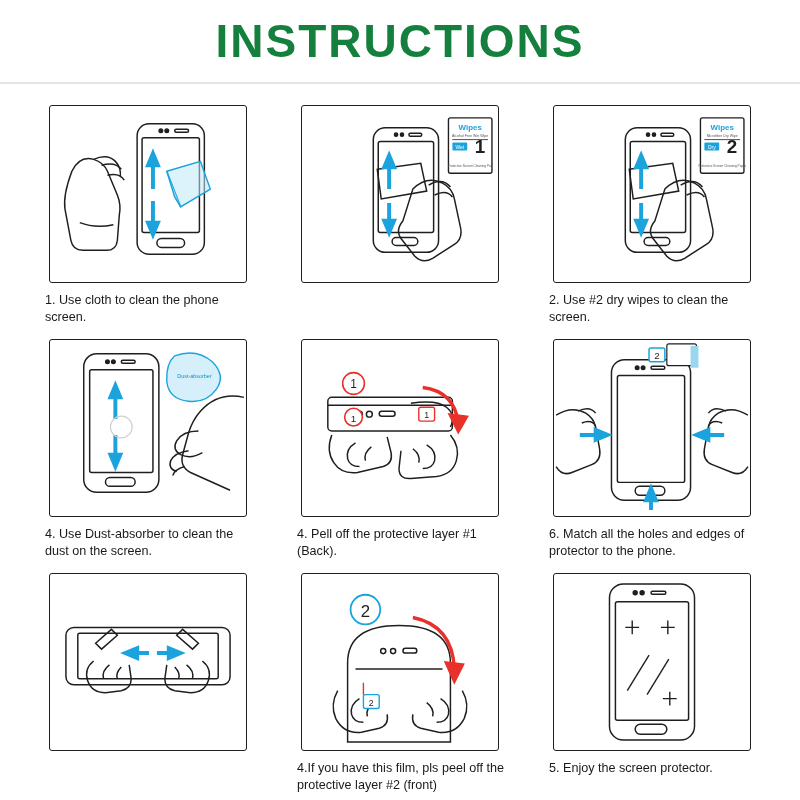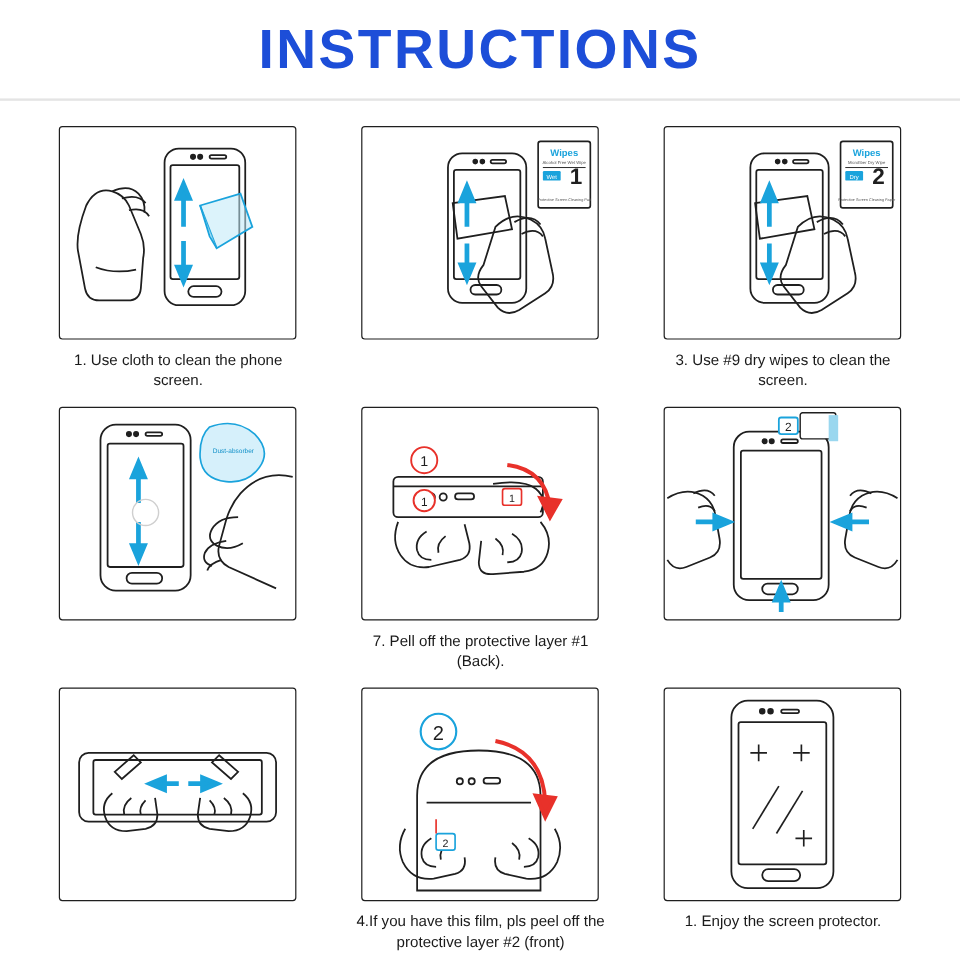--- a/index.html
+++ b/index.html
@@ -29,21 +29,21 @@
     height: 82px;
     display: flex;
     align-items: center;
     justify-content: center;
     background: #ffffff;
   }
   .title {
     font-size: 46px;
     font-weight: bold;
     letter-spacing: 2px;
-    color: #1d4ed8;
+    color: #15803d;
     font-family: "Liberation Sans", sans-serif;
   }
   .divider {
     position: absolute;
     left: 0;
     top: 82px;
     width: 800px;
     height: 2px;
     background: #e4e4e4;
   }
@@ -75,21 +75,21 @@
   .art svg {
     display: block;
     width: 100%;
     height: 100%;
   }
   .caption {
     margin-top: 9px;
     font-size: 12.6px;
     line-height: 17px;
     color: #1a1a1a;
-    text-align: center;
+    text-align: left;
     padding-left: 3px;
     padding-right: 2px;
   }
   .cap-wrap {
     width: 212px;
     margin: 0 auto;
   }
 </style>
 </head>
 <body>
@@ -206,21 +206,21 @@
             <text x="170" y="31" font-family="Liberation Sans, sans-serif" font-size="3.6" fill="#555" text-anchor="middle">Microfiber Dry Wipe</text>
             <line x1="152" y1="34" x2="188" y2="34" stroke="#1f1f1f" stroke-width="0.8"></line>
             <rect x="152" y="37" width="15" height="8" rx="1" fill="#1aa3dc"></rect>
             <text x="159.5" y="43.4" font-family="Liberation Sans, sans-serif" font-size="5" fill="#ffffff" text-anchor="middle">Dry</text>
             <text x="180" y="48" font-family="Liberation Sans, sans-serif" font-size="19" fill="#1f1f1f" text-anchor="middle" font-weight="bold">2</text>
             <text x="170" y="62" font-family="Liberation Sans, sans-serif" font-size="3.2" fill="#555" text-anchor="middle">Protective Screen Cleaning Paper</text>
           </g>
         </svg>
       </div>
       <div class="cap-wrap">
-        <div class="caption">3. Use #9 dry wipes to clean the screen.</div>
+        <div class="caption">2. Use #2 dry wipes to clean the screen.</div>
       </div>
     </div>
 
     <div class="cell">
       <div class="art">
         <svg viewBox="0 0 198 178" xmlns="http://www.w3.org/2000/svg">
           <g fill="none" stroke="#1f1f1f" stroke-width="1.5">
             <rect x="34" y="14" width="76" height="140" rx="13"></rect>
             <rect x="40" y="30" width="64" height="104" rx="2"></rect>
             <circle cx="58" cy="22" r="1.8" fill="#1f1f1f"></circle>
@@ -240,20 +240,23 @@
             <polygon points="66,128 61,116 71,116"></polygon>
           </g>
 
           <g>
             <path d="M126 16 q22 -8 38 6 q14 14 4 28 q-10 14 -28 12 q-20 -2 -22 -20 q-1 -18 8 -26z" fill="#d6f0fb" stroke="#1aa3dc" stroke-width="1.4"></path>
             <text x="146" y="38" font-family="Liberation Sans, sans-serif" font-size="5.5" fill="#1190c8" text-anchor="middle">Dust-absorber</text>
           </g>
           <circle cx="72" cy="88" r="11" fill="none" stroke="#cfcfcf" stroke-width="1.2"></circle>
         </svg>
       </div>
+      <div class="cap-wrap">
+        <div class="caption">4. Use Dust-absorber to clean the dust on the screen.</div>
+      </div>
     </div>
 
     <div class="cell">
       <div class="art">
         <svg viewBox="0 0 198 178" xmlns="http://www.w3.org/2000/svg">
           <g fill="none" stroke="#1f1f1f" stroke-width="1.5">
 
             <rect x="26" y="58" width="126" height="34" rx="4"></rect>
             <line x1="26" y1="66" x2="152" y2="66"></line>
             <circle cx="58" cy="75" r="3"></circle>
@@ -279,21 +282,21 @@
             <circle cx="52" cy="44" r="11" fill="#ffffff" stroke="#e8312a" stroke-width="1.6"></circle>
             <text x="52" y="49" font-family="Liberation Sans, sans-serif" font-size="12" fill="#1f1f1f" text-anchor="middle">1</text>
             <circle cx="52" cy="78" r="9" fill="#ffffff" stroke="#e8312a" stroke-width="1.6"></circle>
             <text x="52" y="82.5" font-family="Liberation Sans, sans-serif" font-size="10" fill="#1f1f1f" text-anchor="middle">1</text>
             <rect x="118" y="68" width="16" height="14" rx="2" fill="#ffffff" stroke="#e8312a" stroke-width="1.4"></rect>
             <text x="126" y="79" font-family="Liberation Sans, sans-serif" font-size="9" fill="#1f1f1f" text-anchor="middle">1</text>
           </g>
         </svg>
       </div>
       <div class="cap-wrap">
-        <div class="caption">7. Pell off the protective layer #1 (Back).</div>
+        <div class="caption">4. Pell off the protective layer #1 (Back).</div>
       </div>
     </div>
 
     <div class="cell">
       <div class="art">
         <svg viewBox="0 0 198 178" xmlns="http://www.w3.org/2000/svg">
           <g fill="none" stroke="#1f1f1f" stroke-width="1.5">
             <rect x="58" y="20" width="80" height="142" rx="13"></rect>
             <rect x="64" y="36" width="68" height="108" rx="2"></rect>
             <circle cx="84" cy="28" r="1.8" fill="#1f1f1f"></circle>
@@ -319,20 +322,23 @@
             <polygon points="98,150 93,162 103,162"></polygon>
           </g>
 
           <g>
             <rect x="114" y="4" width="30" height="22" rx="2" fill="#ffffff" stroke="#1f1f1f" stroke-width="1.2"></rect>
             <rect x="96" y="8" width="16" height="14" rx="2" fill="#ffffff" stroke="#1aa3dc" stroke-width="1.5"></rect>
             <text x="104" y="19" font-family="Liberation Sans, sans-serif" font-size="10" fill="#1f1f1f" text-anchor="middle">2</text>
             <rect x="138" y="6" width="8" height="22" fill="#9ad7ef"></rect>
           </g>
         </svg>
+      </div>
+      <div class="cap-wrap">
+        <div class="caption">6. Match all the holes and edges of protector to the phone.</div>
       </div>
     </div>
 
     <div class="cell">
       <div class="art">
         <svg viewBox="0 0 198 178" xmlns="http://www.w3.org/2000/svg">
           <g fill="none" stroke="#1f1f1f" stroke-width="1.5">
 
             <rect x="16" y="54" width="166" height="58" rx="8"></rect>
             <rect x="28" y="60" width="142" height="46" rx="2"></rect>
@@ -416,18 +422,18 @@
             <line x1="108" y1="54" x2="122" y2="54"></line>
             <line x1="115" y1="47" x2="115" y2="61"></line>
             <line x1="110" y1="126" x2="124" y2="126"></line>
             <line x1="117" y1="119" x2="117" y2="133"></line>
             <line x1="74" y1="118" x2="96" y2="82"></line>
             <line x1="94" y1="122" x2="116" y2="86"></line>
           </g>
         </svg>
       </div>
       <div class="cap-wrap">
-        <div class="caption">1. Enjoy the screen protector.</div>
+        <div class="caption">5. Enjoy the screen protector.</div>
       </div>
     </div>
 
   </div>
 </div>
 
 </body></html>

